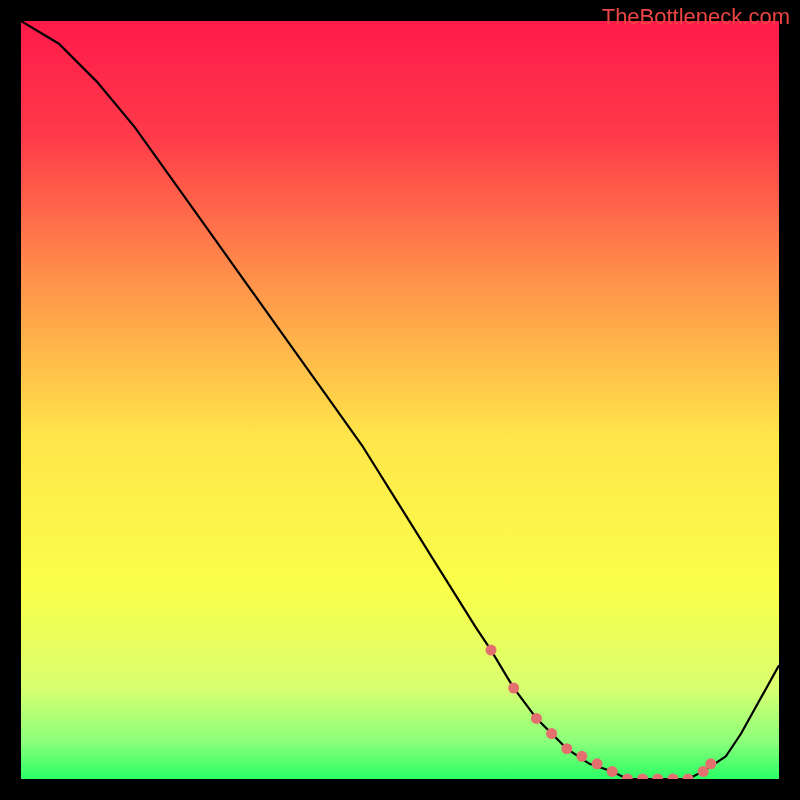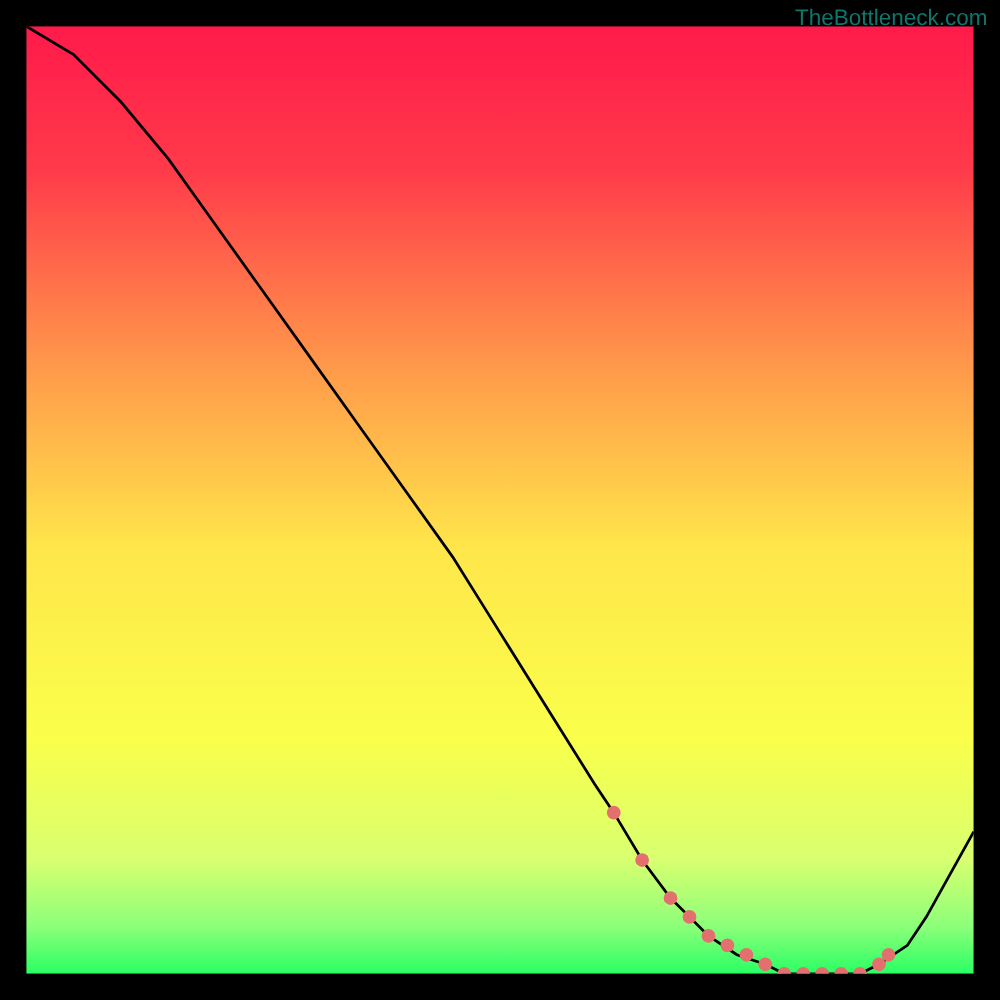--- a/index.html
+++ b/index.html
@@ -8,22 +8,22 @@
     height: 800px;
     background: #000;
     position: relative;
     overflow: hidden;
     font-family: Arial, sans-serif;
   }
   .attribution {
     position: absolute;
     top: 4px;
     right: 10px;
-    color: #0f766e;
-    font-size: 18px;
+    color: #ef4444;
+    font-size: 22px;
     font-weight: normal;
     z-index: 10;
   }
   .plot-area {
     position: absolute;
     left: 21px;
     top: 21px;
     width: 758px;
     height: 758px;
   }

